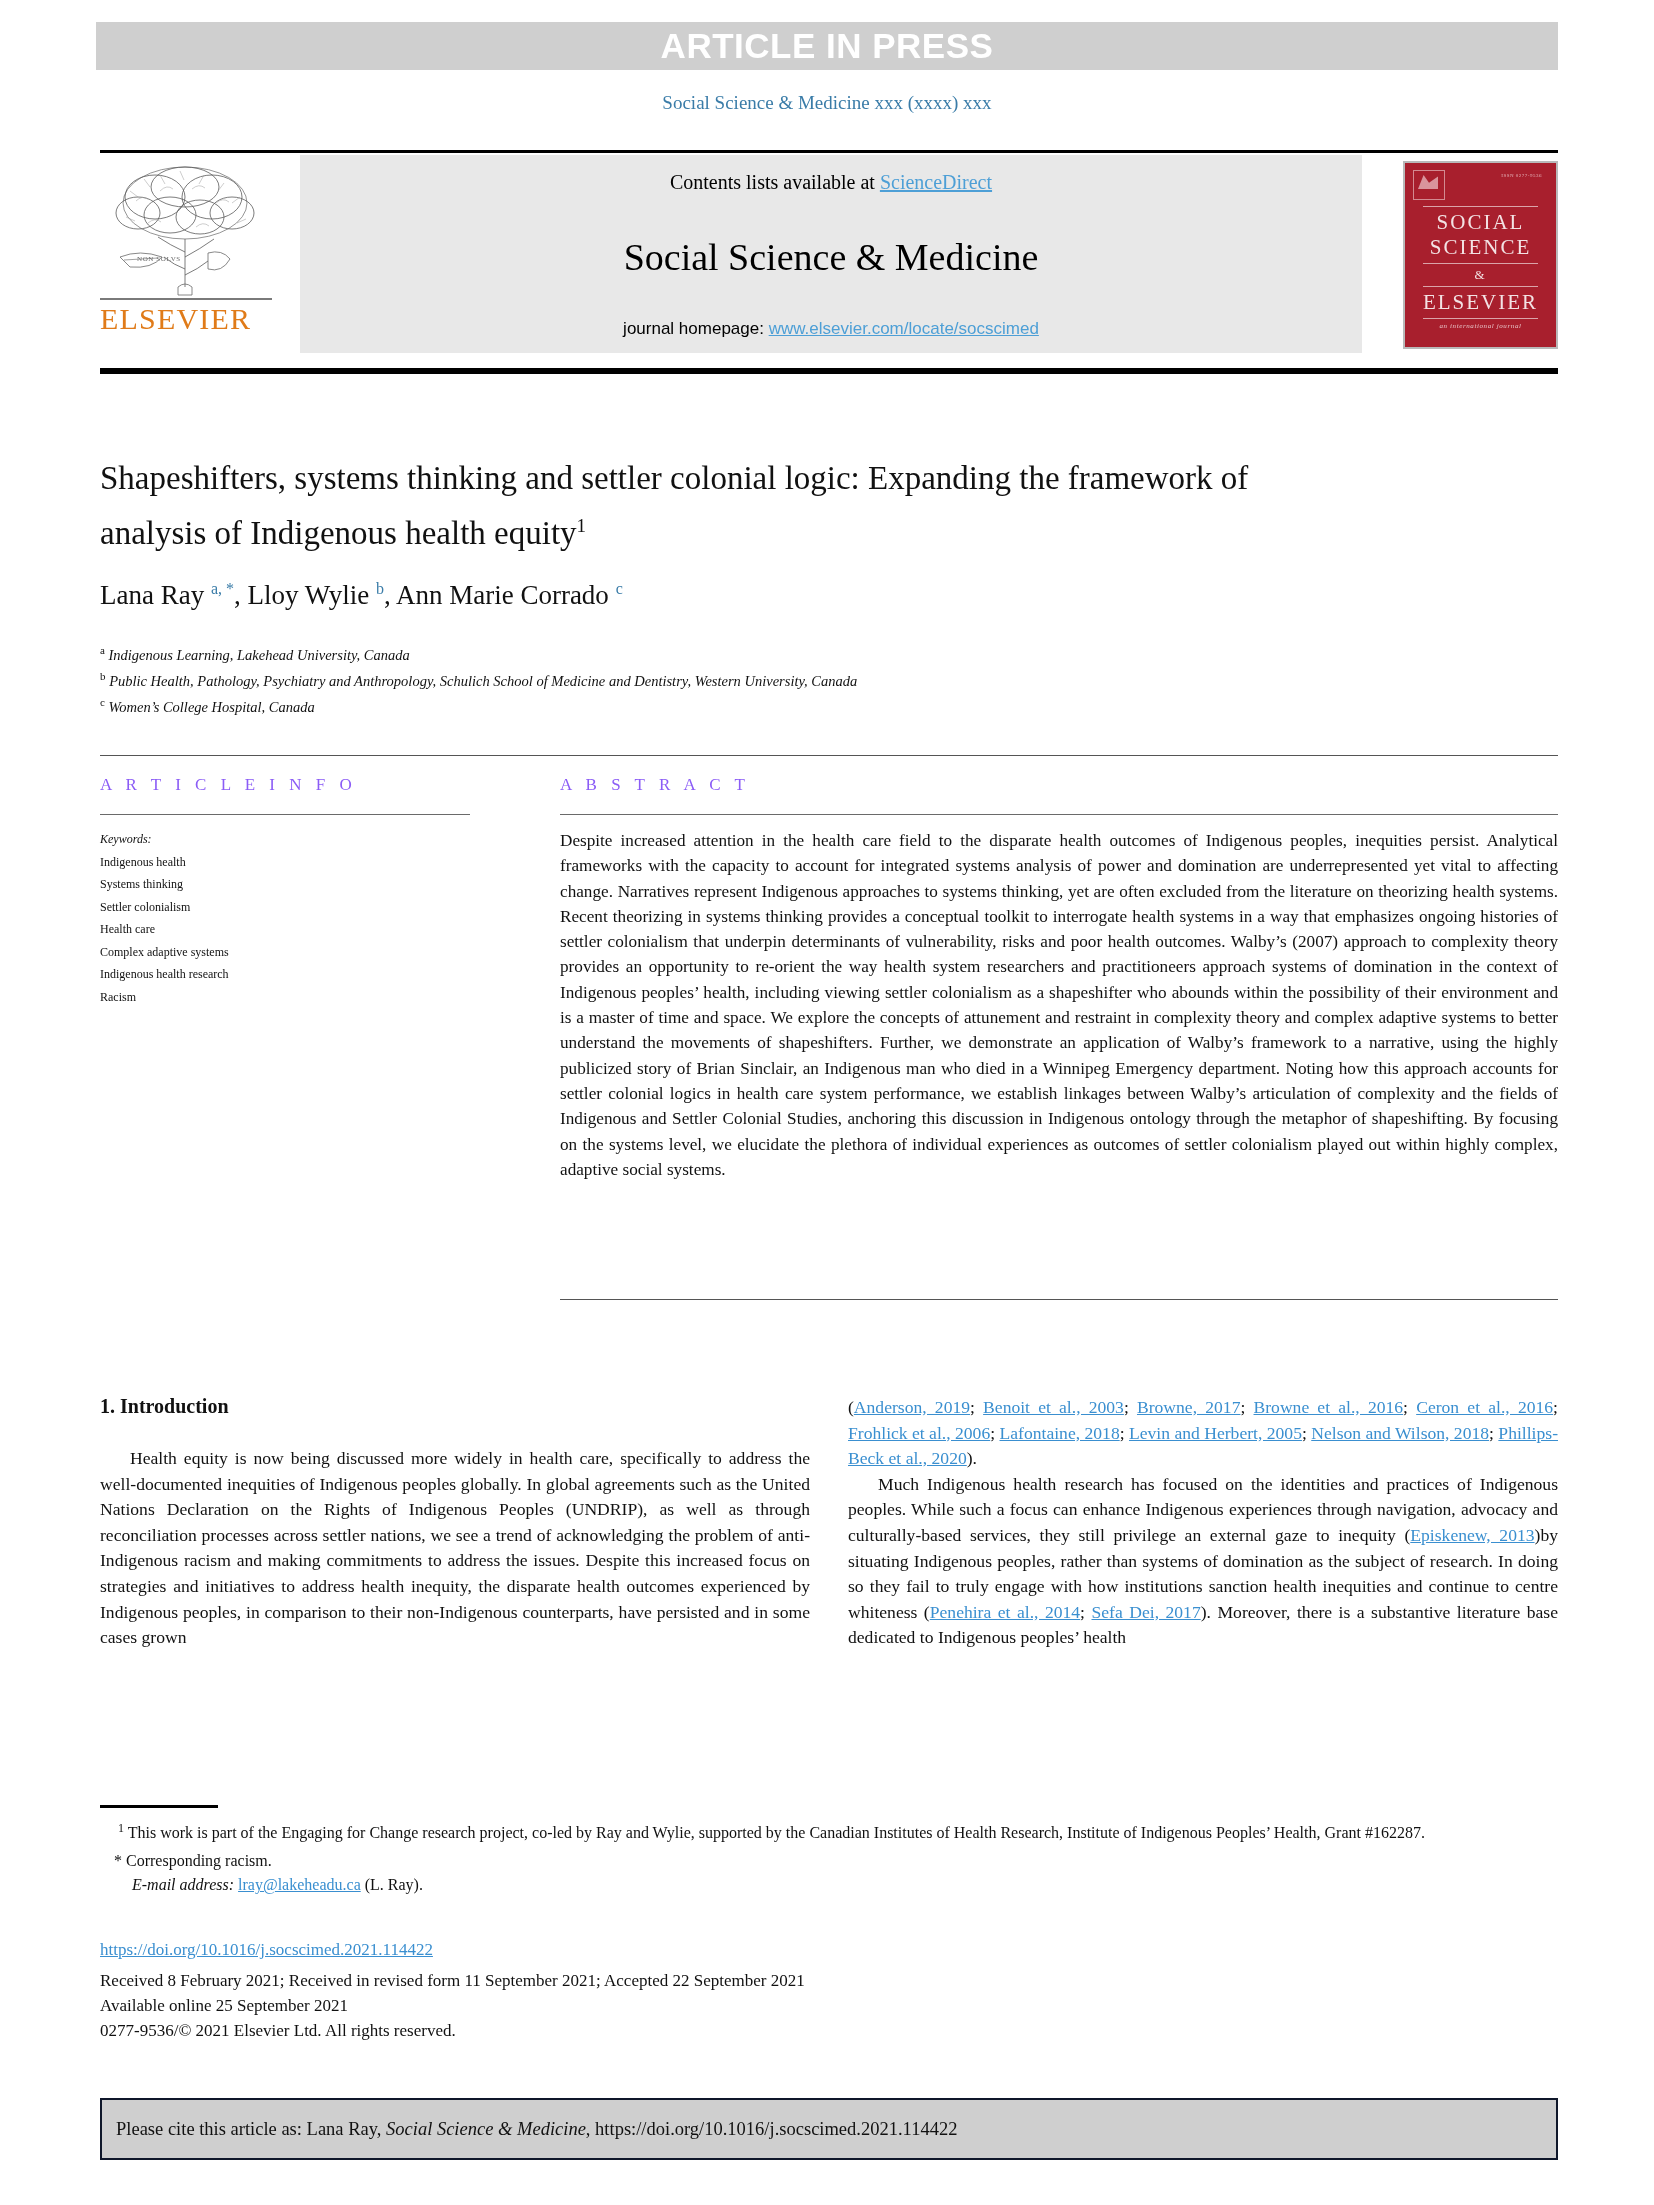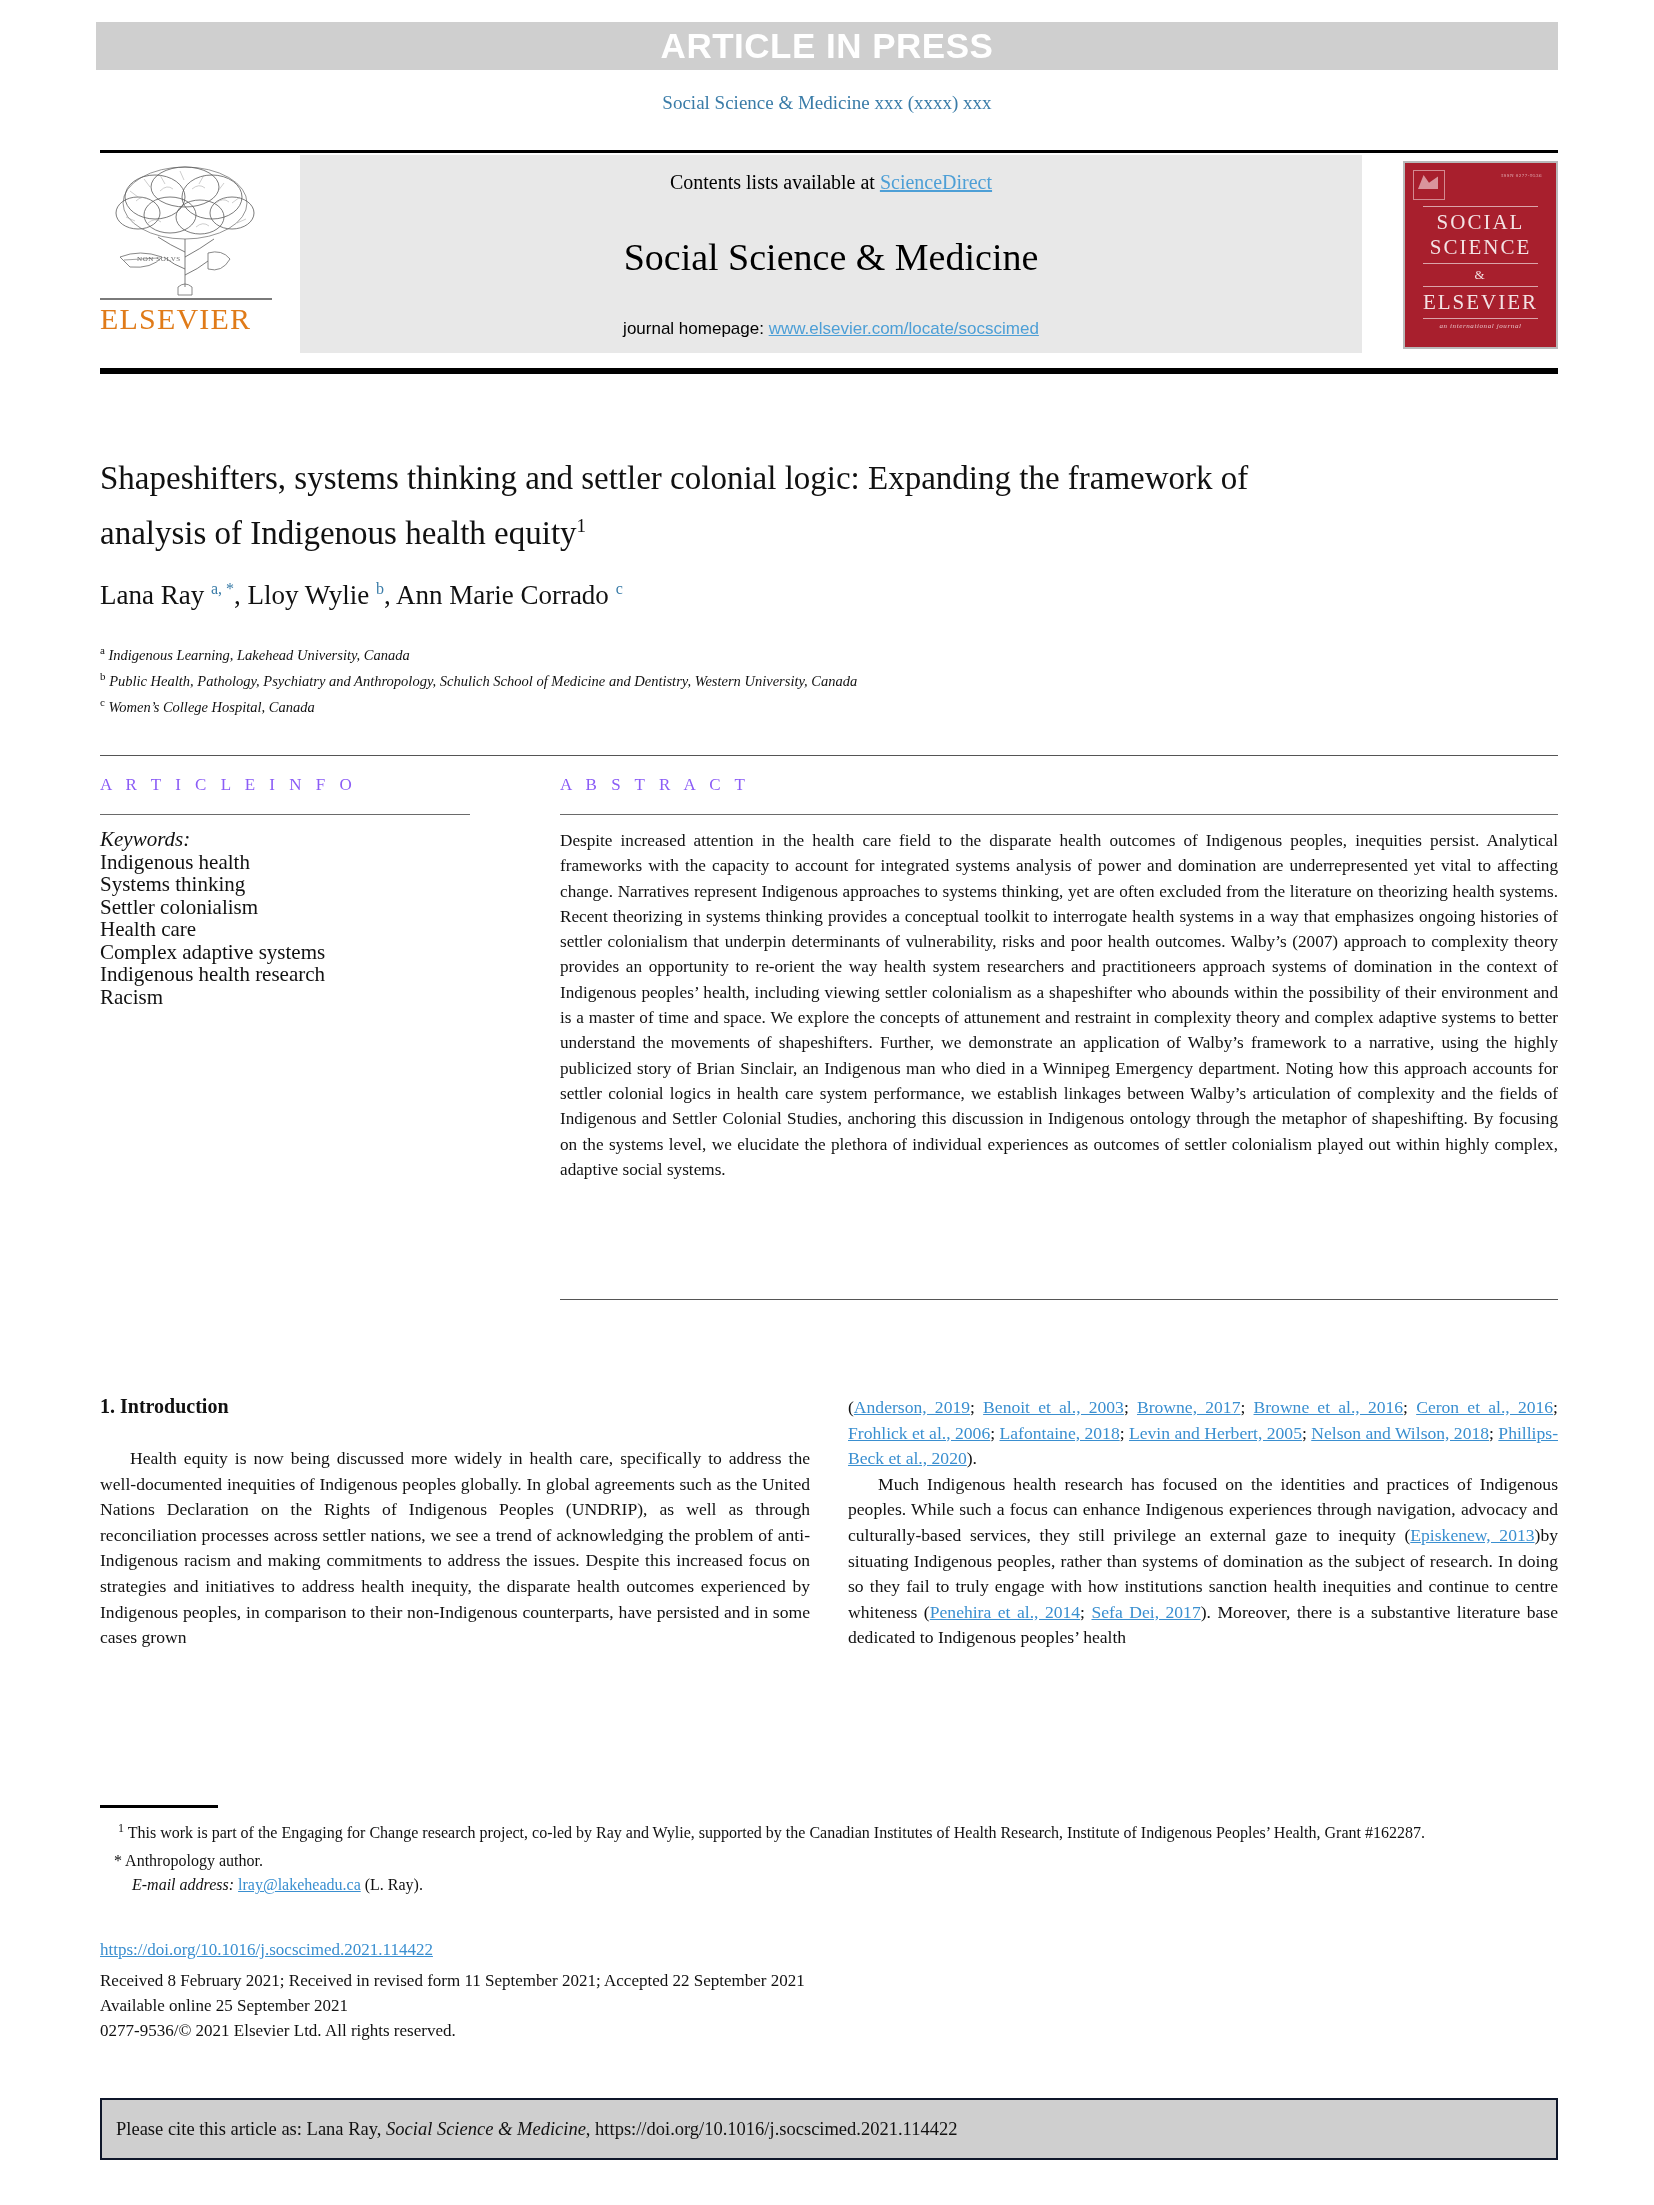--- a/index.html
+++ b/index.html
@@ -210,21 +210,21 @@
   .sec-head {
     font-size: 17px;
     letter-spacing: 5px;
     color: #8b5cf6;
   }
   .hr-thin {
     height: 1px; background: #6a6a6a; margin-top: 19px;
   }
   .kw-list {
     margin-top: 13px;
-    font-size: 21px;
+    font-size: 12px;
     line-height: 22.5px;
     color: #111;
   }
   .kw-list .kw-title { font-style: italic; }
 
   .abs-text {
     margin-top: 13px;
     font-size: 17.2px;
     line-height: 25.3px;
     text-align: justify;
@@ -435,21 +435,21 @@
   </div>
 
   <div class="body-r">
     <p class="para noindent" id="citeblock">(<a class="cite" href="#">Anderson, 2019</a>; <a class="cite" href="#">Benoit et al., 2003</a>; <a class="cite" href="#">Browne, 2017</a>; <a class="cite" href="#">Browne et al., 2016</a>; <a class="cite" href="#">Ceron et al., 2016</a>; <a class="cite" href="#">Frohlick et al., 2006</a>; <a class="cite" href="#">Lafontaine, 2018</a>; <a class="cite" href="#">Levin and Herbert, 2005</a>; <a class="cite" href="#">Nelson and Wilson, 2018</a>; <a class="cite" href="#">Phillips-Beck et al., 2020</a>).</p>
     <p class="para" id="para2">Much Indigenous health research has focused on the identities and practices of Indigenous peoples. While such a focus can enhance Indigenous experiences through navigation, advocacy and culturally-based services, they still privilege an external gaze to inequity (<a class="cite" href="#">Episkenew, 2013</a>)by situating Indigenous peoples, rather than systems of domination as the subject of research. In doing so they fail to truly engage with how institutions sanction health inequities and continue to centre whiteness (<a class="cite" href="#">Penehira et al., 2014</a>; <a class="cite" href="#">Sefa Dei, 2017</a>). Moreover, there is a substantive literature base dedicated to Indigenous peoples’ health</p>
   </div>
 
   <div class="fn-rule"></div>
   <div class="footnotes">
     <div class="fn-1"><sup>1</sup> <span>This work is part of the Engaging for Change research project, co-led by Ray and Wylie, supported by the Canadian Institutes of Health Research, Institute of Indigenous Peoples’ Health, Grant #162287.</span></div>
-    <div class="fn-corr">* Anthropology author.</div>
+    <div class="fn-corr">* Corresponding racism.</div>
     <div class="fn-email"><i>E-mail address:</i> <a class="mail" href="#">lray@lakeheadu.ca</a> <span>(L. Ray).</span></div>
   </div>
 
   <a class="doi-line" href="#">https://doi.org/10.1016/j.socscimed.2021.114422</a>
   <div class="dates">
     <div>Received 8 February 2021; Received in revised form 11 September 2021; Accepted 22 September 2021</div>
     <div>Available online 25 September 2021</div>
     <div>0277-9536/© 2021 Elsevier Ltd. All rights reserved.</div>
   </div>
 

